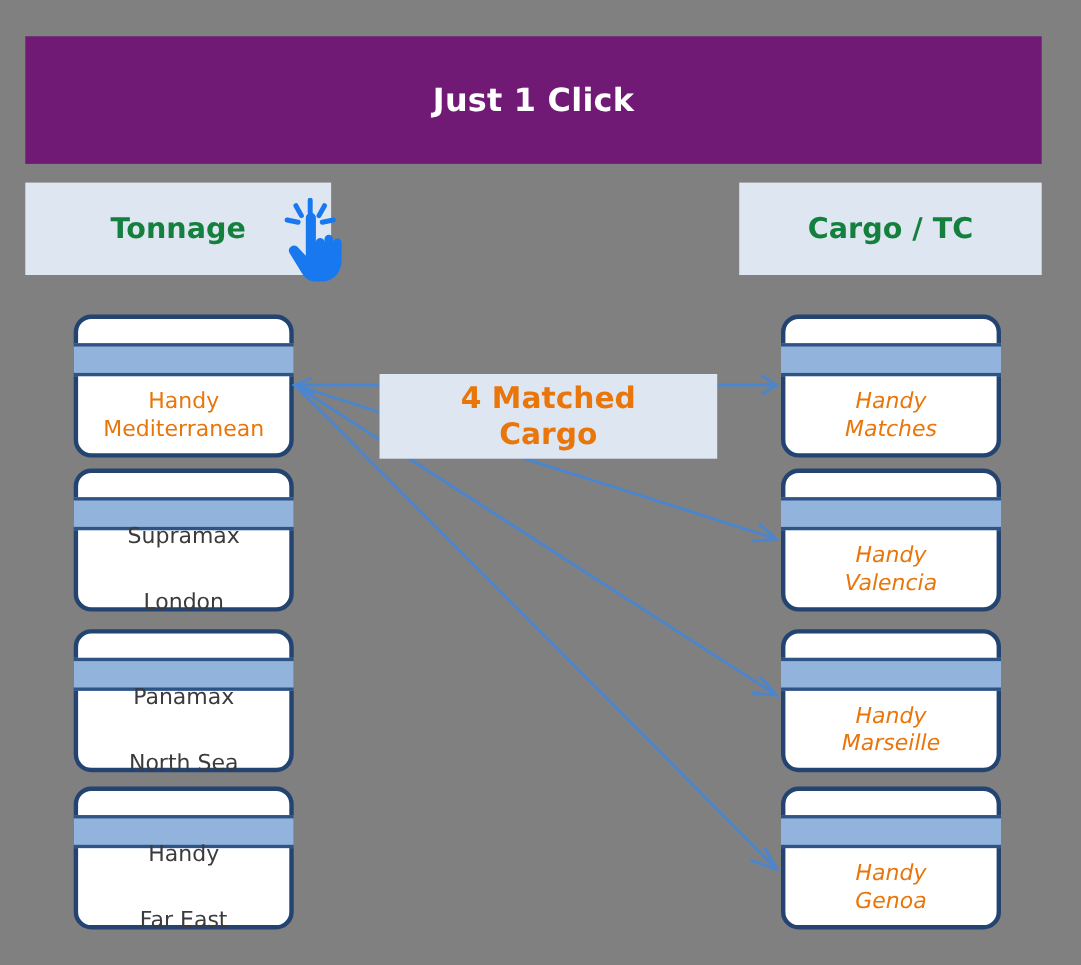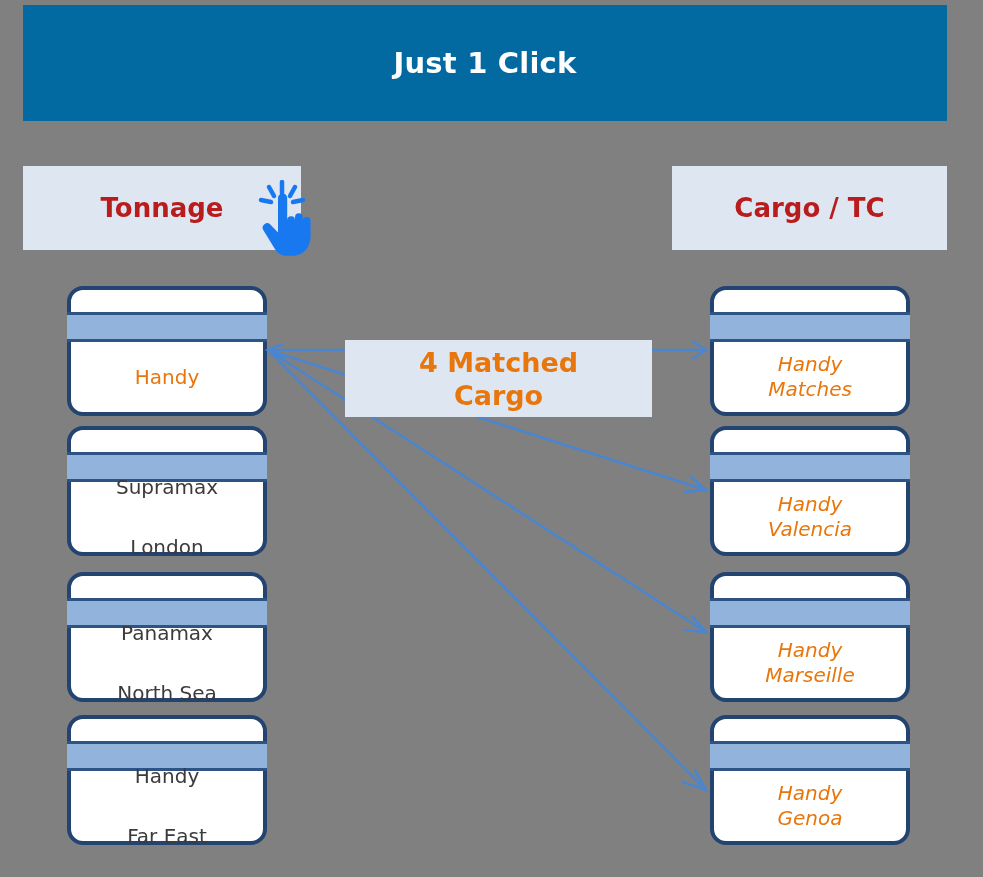--- a/index.html
+++ b/index.html
@@ -18,24 +18,24 @@
     position: absolute;
     left: 0; top: 0;
     width: 983px;
     height: 877px;
   }
 
   
   .banner {
     position: absolute;
     left: 23px;
-    top: 5px;
+    top: 33px;
     width: 924px;
     height: 116px;
-    background: #0369a1;
+    background: #701a75;
     display: flex;
     flex-direction: column;
     align-items: center;
     justify-content: center;
     box-sizing: border-box;
   }
   .banner-line {
     color: #ffffff;
     font-weight: bold;
     font-size: 29px;
@@ -48,21 +48,21 @@
   
   .col-header {
     position: absolute;
     background: #dee6f2;
     display: flex;
     align-items: center;
     justify-content: center;
     box-sizing: border-box;
   }
   .col-header-text {
-    color: #b91c1c;
+    color: #15803d;
     font-weight: bold;
     font-size: 26px;
     white-space: nowrap;
   }
   #tonnage-header {
     left: 23px;
     top: 166px;
     width: 278px;
     height: 84px;
   }
@@ -240,20 +240,21 @@
       <g>
         <polyline points="283,344 268,350 285,358" stroke-width="2.6"></polyline>
       </g>
     </g>
   </svg>
 
   <div class="card" id="card-left-0">
     <div class="card-stripe"></div>
     <div class="card-label orange">
       <span>Handy</span>
+      <span>Mediterranean</span>
     </div>
   </div>
 
   <div class="card" id="card-left-1">
     <div class="card-stripe"></div>
     <div class="card-label dark">
       <span>Supramax</span>
       <span>London</span>
     </div>
   </div>

